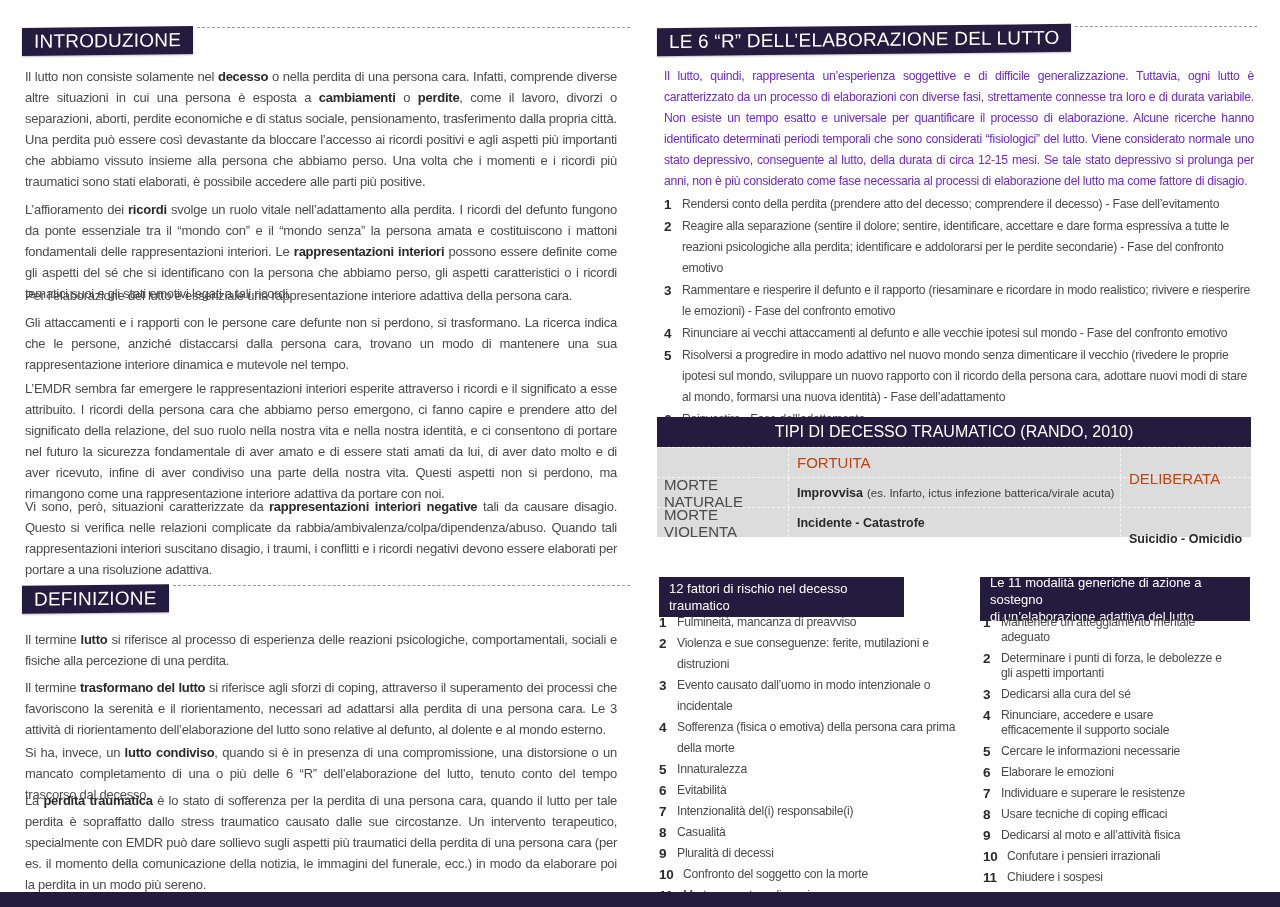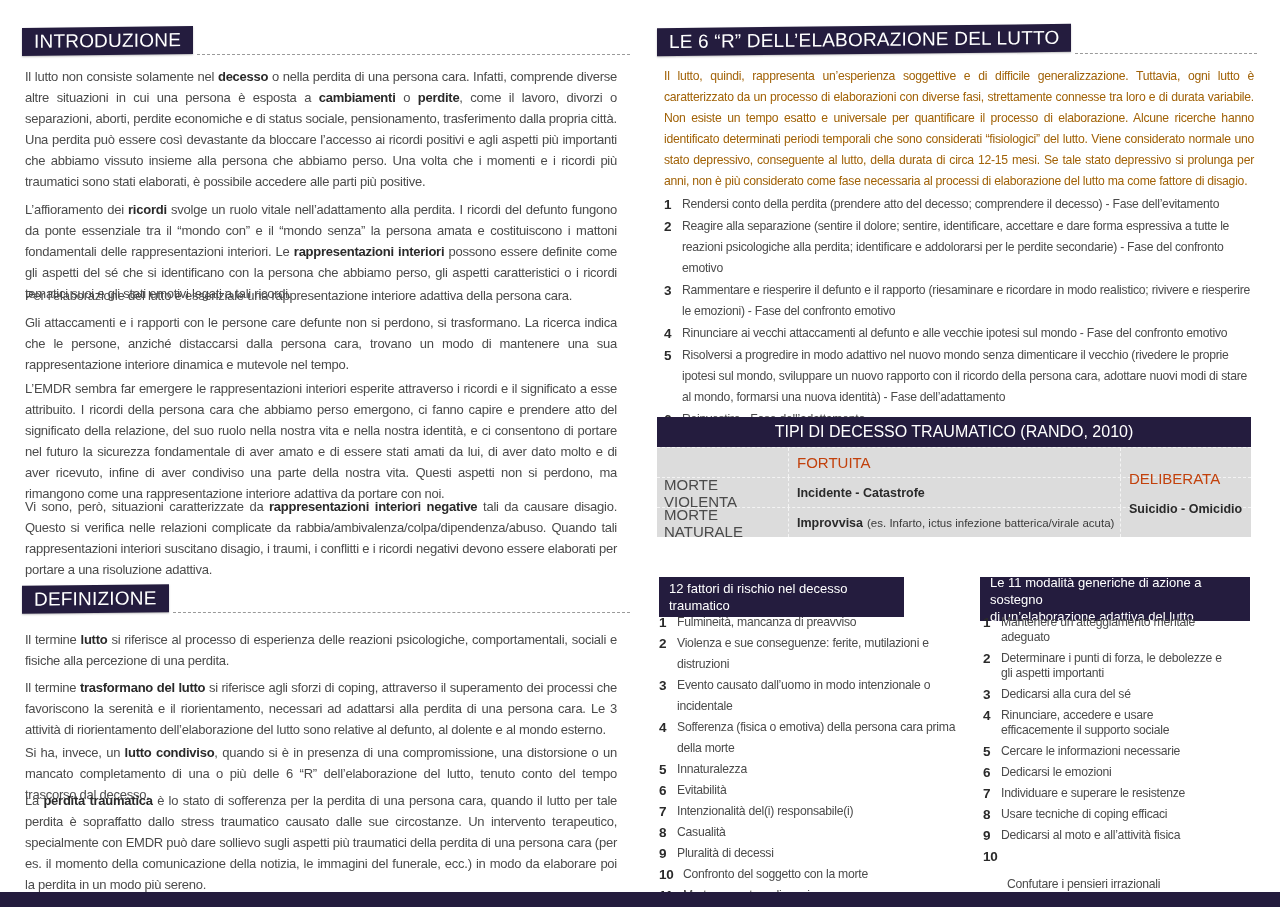--- a/index.html
+++ b/index.html
@@ -1,26 +1,26 @@
 <!DOCTYPE html>
 <html><head>
 <meta charset="utf-8">
 <style>
   * { box-sizing: border-box; margin: 0; padding: 0; }
   html, body { width: 1280px; height: 907px; background: #ffffff; overflow: hidden; }
   body { font-family: "Liberation Sans Narrow", "Liberation Sans", sans-serif; color: #4a4a4a; position: relative; }
 
-  .sec-head { position: absolute; display: flex; align-items: flex-end; }
+  .sec-head { position: absolute; display: flex; align-items: flex-start; }
   .sec-box { background: #241c3e; color: #ffffff; font-family: "Liberation Sans", sans-serif; font-stretch: condensed; font-size: 19px; letter-spacing: 0.2px; padding: 3px 12px 3px 12px; height: 28px; line-height: 22px; transform: skewY(-0.6deg); white-space: nowrap; box-shadow: 0 1px 2px rgba(0,0,0,0.25); }
   .sec-dash { flex: 1; border-top: 1px dashed #9a9a9a; margin-left: 4px; height: 0; }
 
   .para { position: absolute; left: 25px; width: 592px; font-size: 13px; line-height: 21px; text-align: justify; color: #4b4b4b; letter-spacing: -0.25px; }
   .para b { color: #2a2a2a; font-weight: bold; }
 
-  .r-para { position: absolute; left: 664px; width: 590px; font-size: 12.2px; line-height: 21px; text-align: justify; color: #a16207; letter-spacing: -0.25px; }
+  .r-para { position: absolute; left: 664px; width: 590px; font-size: 12.2px; line-height: 21px; text-align: justify; color: #6d28d9; letter-spacing: -0.25px; }
 
   .numlist { position: absolute; list-style: none; }
   .numlist li { display: flex; font-size: 12.2px; line-height: 21px; color: #4b4b4b; letter-spacing: -0.25px; }
   .numlist .n { font-weight: bold; color: #2a2a2a; min-width: 18px; font-size: 13.5px; }
   .numlist .t { flex: 1; }
 
   .table-wrap { position: absolute; left: 657px; top: 417px; width: 594px; }
   .tbl-title { background: #241c3e; color: #fff; text-align: center; font-size: 16px; height: 30px; line-height: 30px; font-family: "Liberation Sans", sans-serif; }
   .tbl-row { display: flex; background: #dcdcdc; height: 30px; align-items: center; border-top: 1px dashed #f4f4f4; }
   .tbl-row .c0 { width: 132px; padding-left: 7px; font-size: 15px; color: #4a4a4a; border-right: 1px dashed #f4f4f4; height: 100%; display: flex; align-items: center; }
@@ -95,35 +95,35 @@
   </ul>
 
 <div class="table-wrap">
   <div class="tbl-title">TIPI DI DECESSO TRAUMATICO (RANDO, 2010)</div>
   <div class="tbl-row head">
     <div class="c0"></div>
     <div class="c1">FORTUITA</div>
     <div class="c2">DELIBERATA</div>
   </div>
   <div class="tbl-row">
+    <div class="c0">MORTE NATURALE</div>
+    <div class="c1">
+        <b>Improvvisa</b>
+        <span class="s">(es. Infarto, ictus infezione batterica/virale acuta)</span>
+      </div>
+    <div class="c2"></div>
+  </div>
+  <div class="tbl-row">
     <div class="c0">MORTE VIOLENTA</div>
     <div class="c1">
         <b>Incidente - Catastrofe</b>
         <span class="s"></span>
       </div>
     <div class="c2">Suicidio - Omicidio</div>
   </div>
-  <div class="tbl-row">
-    <div class="c0">MORTE NATURALE</div>
-    <div class="c1">
-        <b>Improvvisa</b>
-        <span class="s">(es. Infarto, ictus infezione batterica/virale acuta)</span>
-      </div>
-    <div class="c2"></div>
-  </div>
 </div>
 
 <div class="box-head" style="left:659px; top:556px; width:245px; height:40px;">
   <span>12 fattori di rischio nel decesso traumatico</span>
 </div>
 <ul class="numlist" id="list-fattori" style="left:659px; top:612px; width:320px;">
     <li style="line-height: 21px;">
       <span class="n">1</span>
       <span class="t">Fulmineità, mancanza di preavviso</span>
     </li>
@@ -193,37 +193,37 @@
     <li style="line-height: 21px;">
       <span class="n">4</span>
       <span class="t" style="line-height: 15px; padding-top: 3px; padding-bottom: 3px;">Rinunciare, accedere e usare efficacemente il supporto sociale</span>
     </li>
     <li style="line-height: 21px;">
       <span class="n">5</span>
       <span class="t" style="line-height: 15px; padding-top: 3px; padding-bottom: 3px;">Cercare le informazioni necessarie</span>
     </li>
     <li style="line-height: 21px;">
       <span class="n">6</span>
-      <span class="t" style="line-height: 15px; padding-top: 3px; padding-bottom: 3px;">Dedicarsi le emozioni</span>
+      <span class="t" style="line-height: 15px; padding-top: 3px; padding-bottom: 3px;">Elaborare le emozioni</span>
     </li>
     <li style="line-height: 21px;">
       <span class="n">7</span>
       <span class="t" style="line-height: 15px; padding-top: 3px; padding-bottom: 3px;">Individuare e superare le resistenze</span>
     </li>
     <li style="line-height: 21px;">
       <span class="n">8</span>
       <span class="t" style="line-height: 15px; padding-top: 3px; padding-bottom: 3px;">Usare tecniche di coping efficaci</span>
     </li>
     <li style="line-height: 21px;">
       <span class="n">9</span>
       <span class="t" style="line-height: 15px; padding-top: 3px; padding-bottom: 3px;">Dedicarsi al moto e all’attività fisica</span>
     </li>
     <li style="line-height: 21px;">
       <span class="n" style="min-width: 24px;">10</span>
-      <span class="t" style="line-height: 15px; padding-top: 3px; padding-bottom: 3px; margin-top: 28px;">Confutare i pensieri irrazionali</span>
+      <span class="t" style="line-height: 15px; padding-top: 3px; padding-bottom: 3px;">Confutare i pensieri irrazionali</span>
     </li>
     <li style="line-height: 21px;">
       <span class="n" style="min-width: 24px;">11</span>
       <span class="t" style="line-height: 15px; padding-top: 3px; padding-bottom: 3px;">Chiudere i sospesi</span>
     </li>
   </ul>
 
 <div class="footer-bar"></div>
 
 </body></html>

